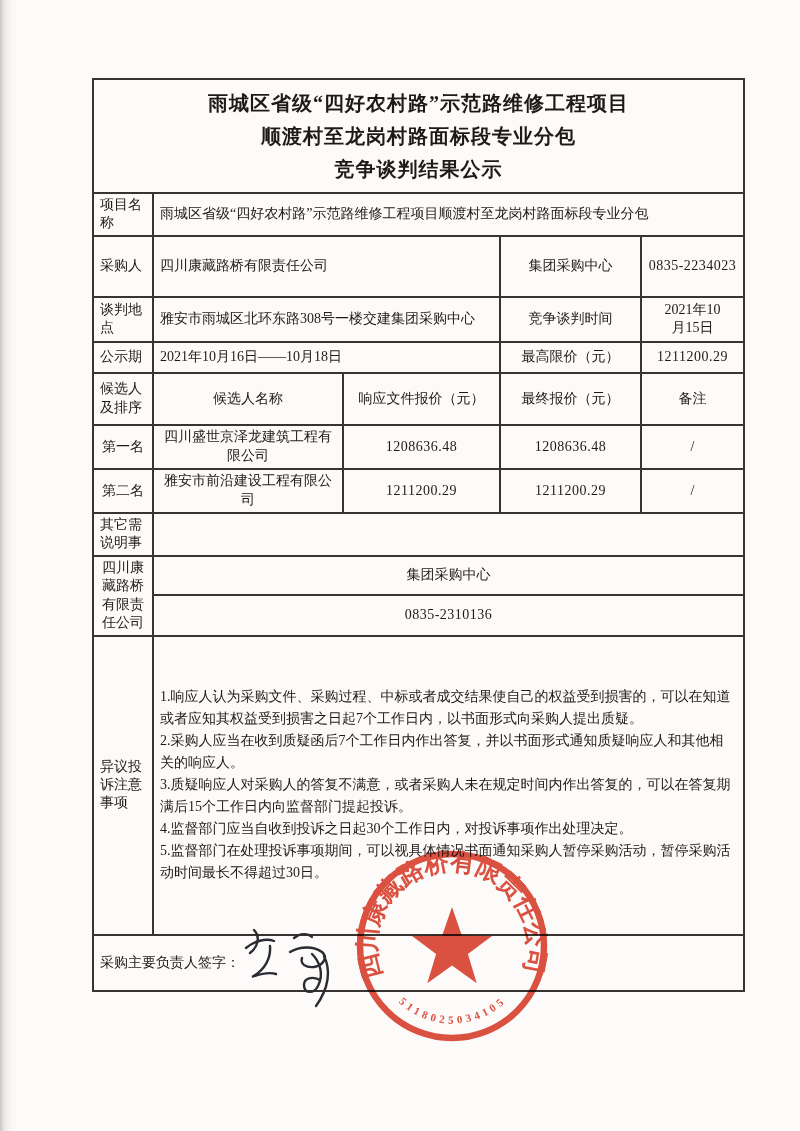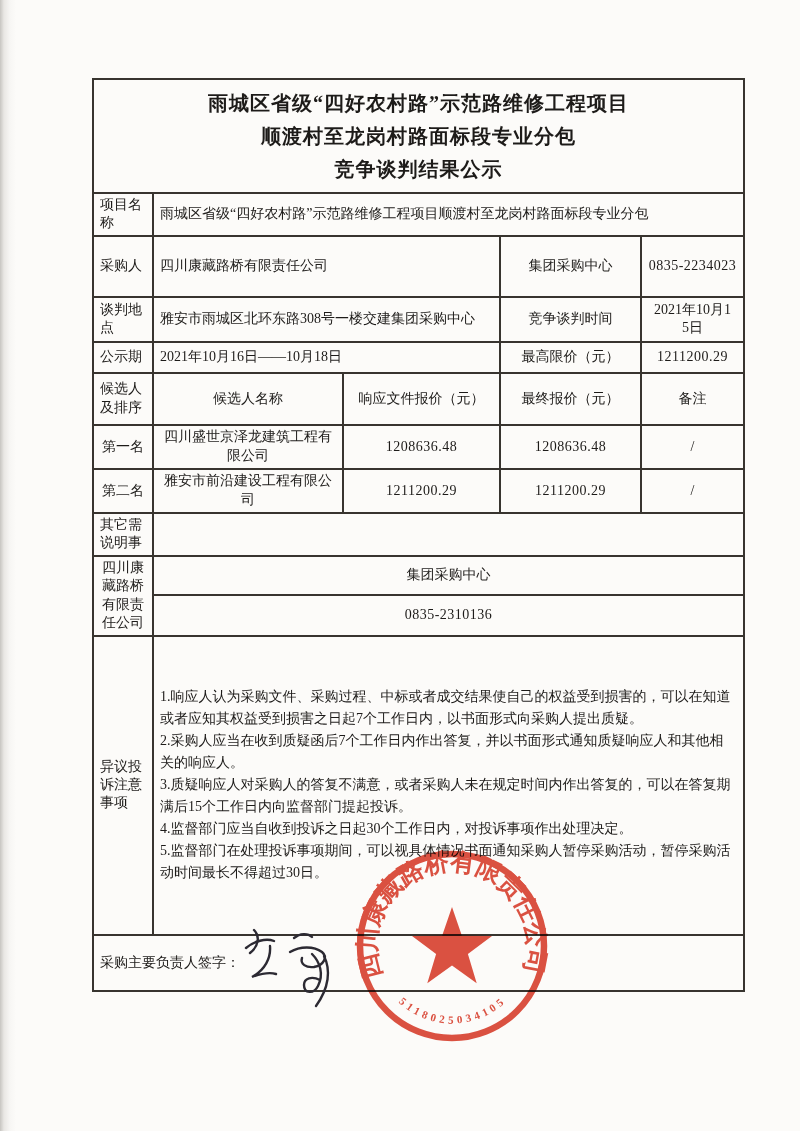--- a/index.html
+++ b/index.html
@@ -73,21 +73,21 @@
     <td class="label-cell">采购人</td>
     <td colspan="2">四川康藏路桥有限责任公司</td>
     <td class="center">集团采购中心</td>
     <td class="center num">0835-2234023</td>
   </tr>
 
   <tr style="height:45px">
     <td class="label-cell">谈判地点</td>
     <td colspan="2">雅安市雨城区北环东路308号一楼交建集团采购中心</td>
     <td class="center">竞争谈判时间</td>
-    <td class="center" style="padding:2px 10px">2021年10月15日</td>
+    <td class="center" style="padding:2px 20px">2021年10月15日</td>
   </tr>
 
   <tr style="height:31px">
     <td class="label-cell">公示期</td>
     <td colspan="2">2021年10月16日——10月18日</td>
     <td class="center">最高限价（元）</td>
     <td class="center num">1211200.29</td>
   </tr>
 
   <tr style="height:52px">

